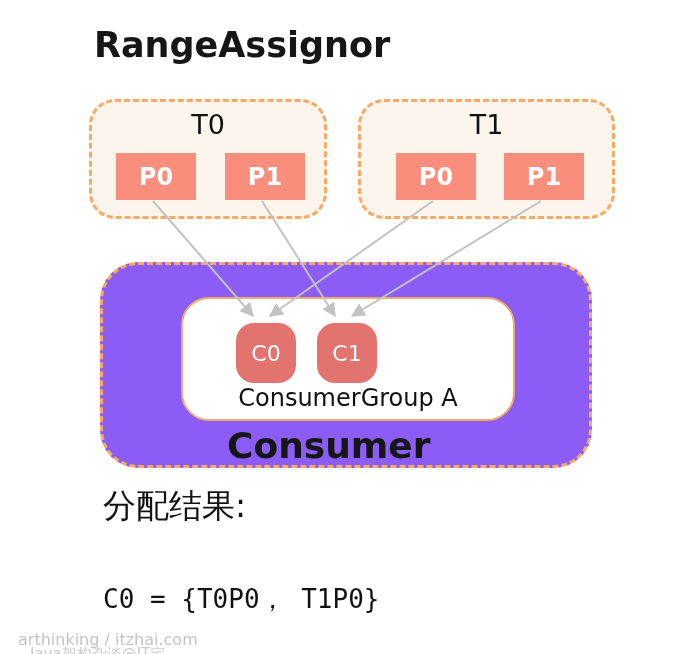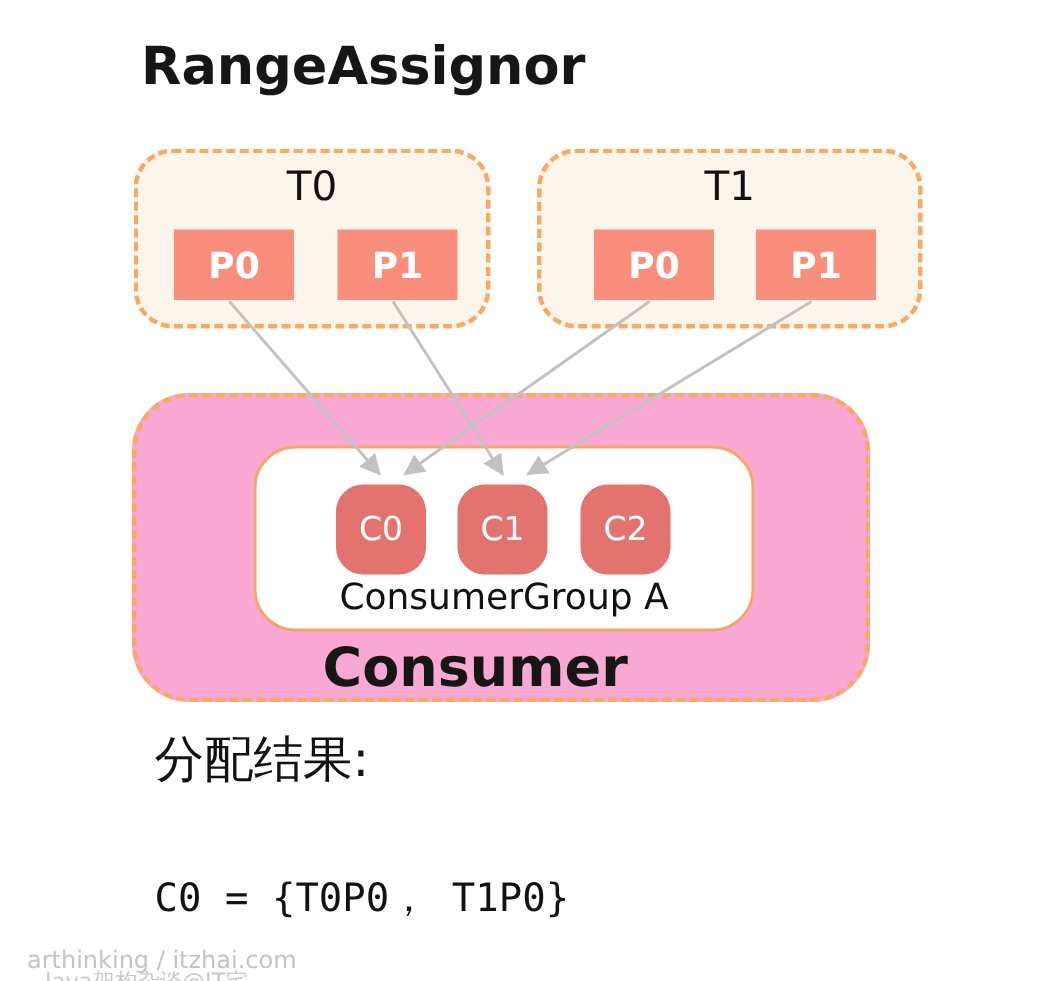--- a/index.html
+++ b/index.html
@@ -38,24 +38,24 @@
     color: #ffffff; font-size: 24px; font-weight: bold;
     display: flex; align-items: center; justify-content: center;
   }
   .t0-p0 { left: 24px; }
   .t0-p1 { left: 133px; }
   .t1-p0 { left: 35px; }
   .t1-p1 { left: 143px; }
 
   
   .consumer-box {
-    left: 88px; top: 262px; width: 492px; height: 206px;
+    left: 100px; top: 262px; width: 492px; height: 206px;
     border: 3px dashed #F8A963;
     border-radius: 38px;
-    background: #f9a8d4;
+    background: #8b5cf6;
     box-sizing: border-box;
   }
   .group-box {
     position: absolute; left: 78px; top: 32px; width: 334px; height: 124px;
     border: 2px solid #F1A96B;
     border-radius: 28px;
     background: #ffffff;
     box-sizing: border-box;
   }
   .consumer-node {
@@ -109,21 +109,20 @@
 <div class="abs topic-box topic-t1">
   <div class="topic-label">T1</div>
   <div class="partition t1-p0">P0</div>
   <div class="partition t1-p1">P1</div>
 </div>
 
 <div class="abs consumer-box">
   <div class="group-box">
     <div class="consumer-node c0">C0</div>
     <div class="consumer-node c1">C1</div>
-    <div class="consumer-node c2">C2</div>
     <div class="group-label">ConsumerGroup A</div>
   </div>
   <div class="consumer-label">Consumer</div>
 </div>
 
 <svg class="abs arrows-svg" width="700" height="654" viewBox="0 0 700 654" xmlns="http://www.w3.org/2000/svg">
   <defs>
     <marker id="arrowhead" viewBox="0 0 10 10" refX="9" refY="5" markerWidth="7" markerHeight="7" orient="auto-start-reverse">
       <path d="M 0 0 L 10 5 L 0 10 z" fill="#C2C2C2"></path>
     </marker>

